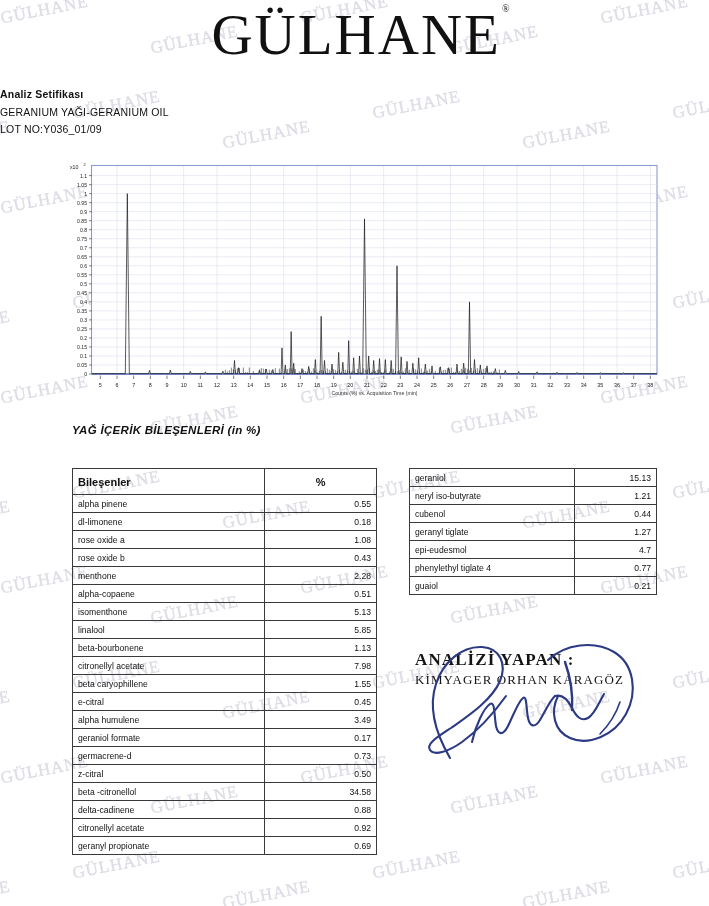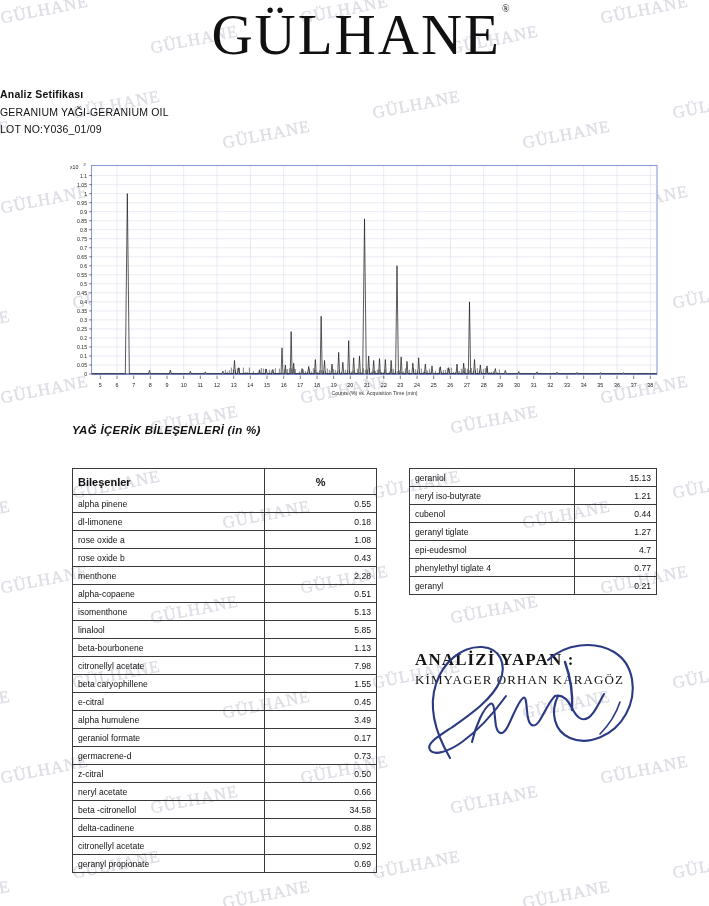--- a/index.html
+++ b/index.html
@@ -438,24 +438,20 @@
         </tr>
         <tr>
           <td class="name">germacrene-d</td>
           <td class="val">0.73</td>
         </tr>
         <tr>
           <td class="name">z-citral</td>
           <td class="val">0.50</td>
         </tr>
         <tr>
-          <td class="name">neryl acetate</td>
-          <td class="val">0.66</td>
-        </tr>
-        <tr>
           <td class="name">beta -citronellol</td>
           <td class="val">34.58</td>
         </tr>
         <tr>
           <td class="name">delta-cadinene</td>
           <td class="val">0.88</td>
         </tr>
         <tr>
           <td class="name">citronellyl acetate</td>
           <td class="val">0.92</td>
@@ -491,21 +487,21 @@
         </tr>
         <tr>
           <td class="name">epi-eudesmol</td>
           <td class="val">4.7</td>
         </tr>
         <tr>
           <td class="name">phenylethyl tiglate 4</td>
           <td class="val">0.77</td>
         </tr>
         <tr>
-          <td class="name">geranyl</td>
+          <td class="name">guaiol</td>
           <td class="val">0.21</td>
         </tr>
       </tbody>
   </table>
 
   <div class="sig-block">
     <div class="sig-line1">ANALİZİ YAPAN :</div>
     <div class="sig-line2">KİMYAGER ORHAN KARAGÖZ</div>
     <svg class="sig-svg" width="250" height="125" viewBox="0 0 250 125">
       <g fill="none" stroke="#2b3a82" stroke-linecap="round" stroke-linejoin="round">

